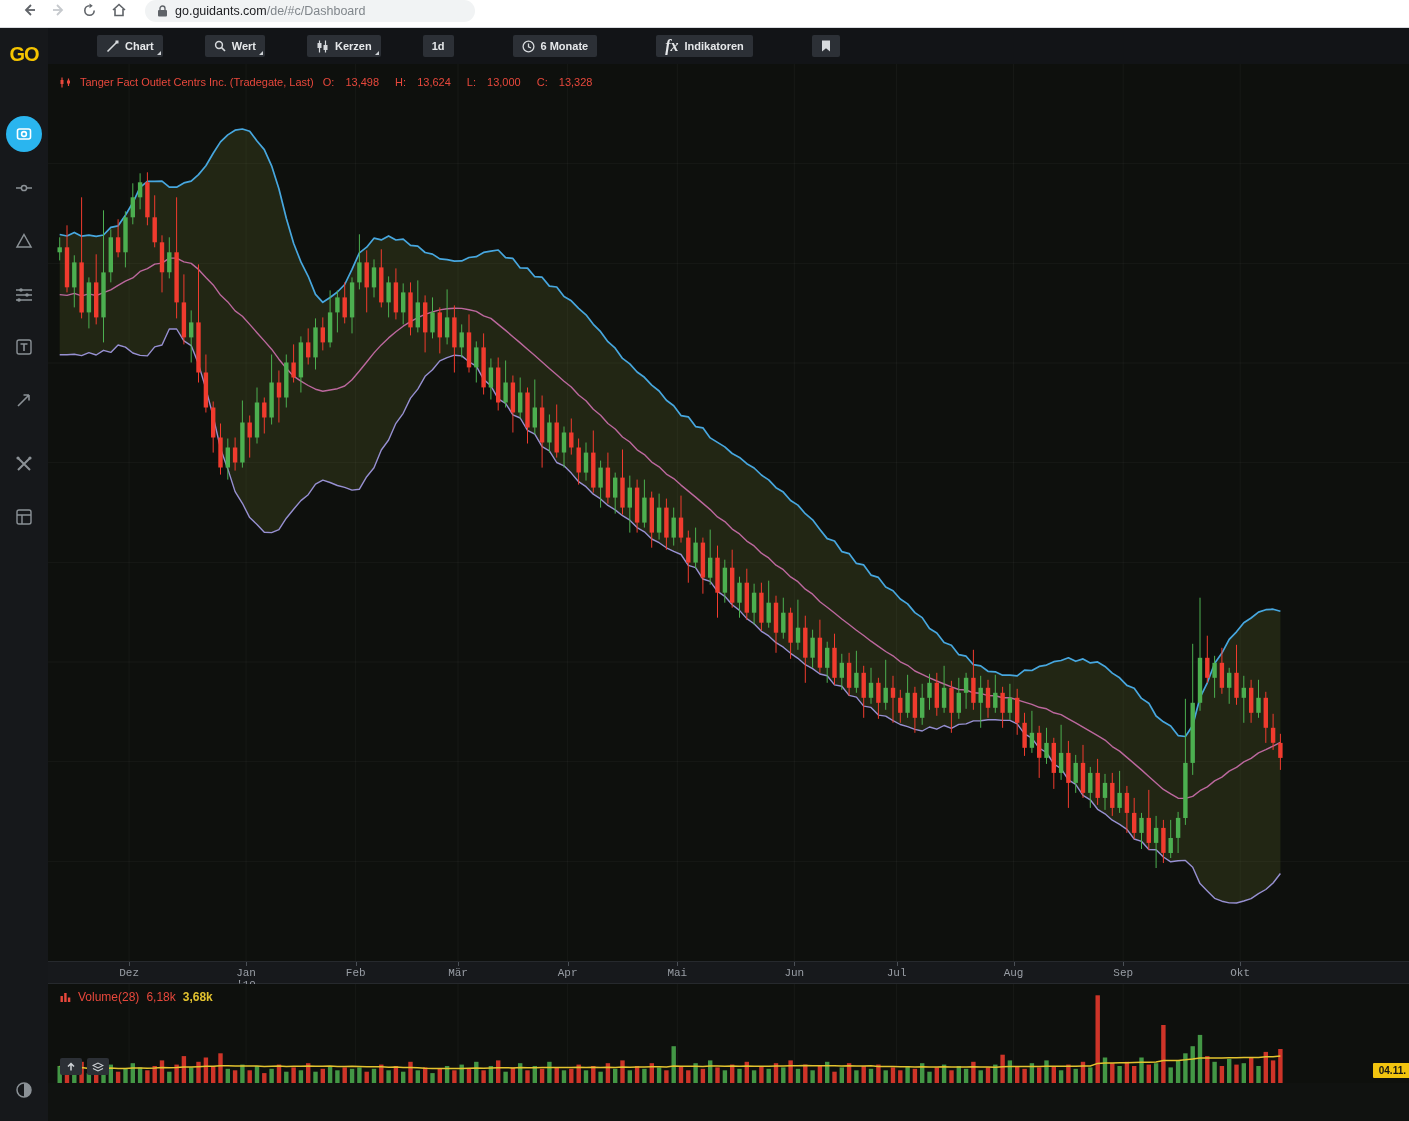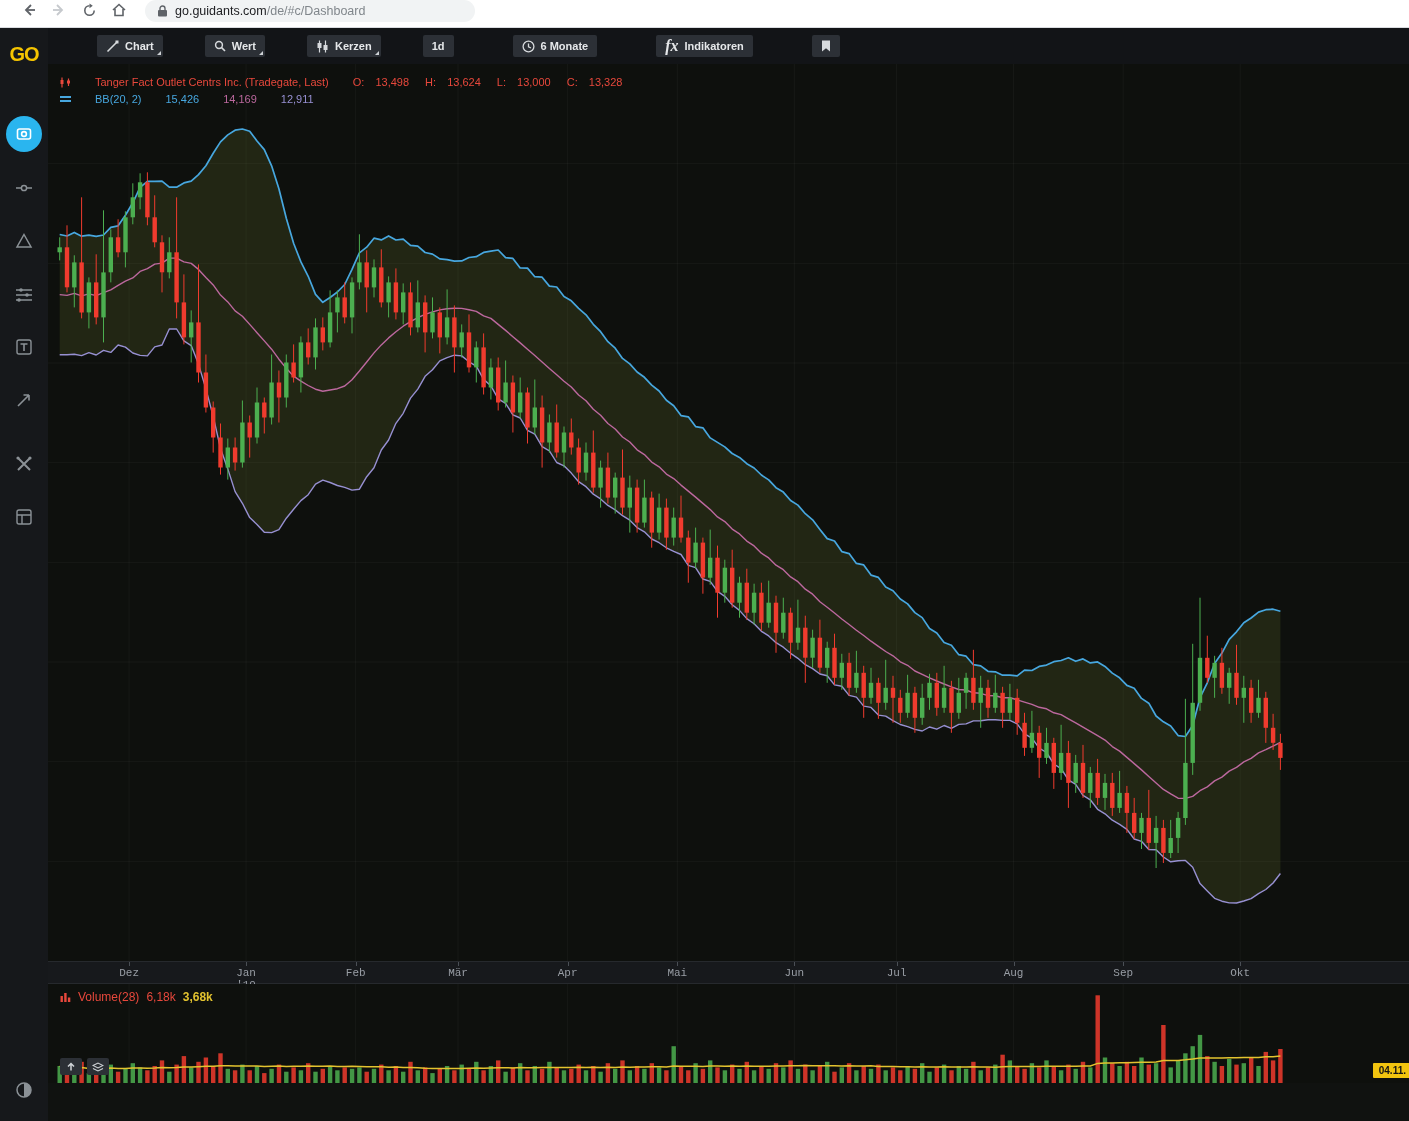--- a/index.html
+++ b/index.html
@@ -40,21 +40,21 @@
   .tb-btn .ic { display:flex; color:#d7dadd; }
   .tb-btn.dd::after { content:''; position:absolute; right:2px; bottom:2px;
                       border-left:4px solid transparent; border-bottom:4px solid #cdd1d5; }
   .tb-gap { width:10px; }
   .fx { font-style:italic; font-family:"Liberation Serif", serif; font-weight:bold; font-size:16px; }
 
   
   .chart-area { position:relative; height:897px; background:#0e100d; overflow:hidden; }
   .chart-area svg, .volume-area svg { display:block; }
   .legend { position:absolute; top:10px; left:12px; font-size:11px; line-height:16px; }
-  .legend-row { display:flex; align-items:center; gap:24px; white-space:nowrap; margin-bottom:1px; }
+  .legend-row { display:flex; align-items:center; gap:9px; white-space:nowrap; margin-bottom:1px; }
   .lg-red { color:#e8483c; }
   .lg-blue { color:#47a7df; }
   .lg-pink { color:#bc689e; }
   .lg-purple { color:#9790d2; }
   .ohlc span { margin-right:8px; }
   .date-badge { display:inline-flex; align-items:center; gap:6px; background:rgba(10,11,12,0.85);
                 color:#ffffff; font-weight:bold; padding:2px 8px 3px 6px; border-radius:2px; margin-top:2px; }
   .date-badge .info { font-weight:bold; }
 
   .xaxis { position:relative; height:23px; background:#17191c; border-top:1px solid #26292d;
@@ -602,31 +602,20 @@
                 <path d="M2 0.5 V10.5 M8.5 1.5 V9" stroke="#e8483c" stroke-width="1.2"></path>
                 <rect x="0.5" y="3" width="3" height="4" fill="#e8483c"></rect>
                 <rect x="7" y="3.5" width="3" height="3" fill="#e8483c"></rect>
               </svg>
           </span>
           <span>Tanger Fact Outlet Centrs Inc. (Tradegate, Last)</span>
           <span class="ohlc">
             <span><span>O:</span> <span>13,498</span></span><span><span>H:</span> <span>13,624</span></span><span><span>L:</span> <span>13,000</span></span><span><span>C:</span> <span>13,328</span></span>
           </span>
         </div>
-        <div class="legend-row">
-          <span>
-            <svg width="11" height="8" viewBox="0 0 11 8">
-                <path d="M0 2 H11 M0 6 H11" stroke="#47a7df" stroke-width="2"></path>
-              </svg>
-          </span>
-          <span class="lg-blue">BB(20, 2)</span>
-          <span class="lg-blue">15,426</span>
-          <span class="lg-pink">14,169</span>
-          <span class="lg-purple">12,911</span>
-        </div>
       </div>
     </div>
 
     <div class="xaxis" id="xaxis">
         <div class="x-tick" style="left: 81.0978px;"></div>
         <div class="x-label" style="left: 81.0978px;">Dez</div>
         <div class="x-tick" style="left: 198.054px;"></div>
         <div class="x-label" style="left: 198.054px;">Jan '19</div>
         <div class="x-tick" style="left: 307.701px;"></div>
         <div class="x-label" style="left: 307.701px;">Feb</div>

